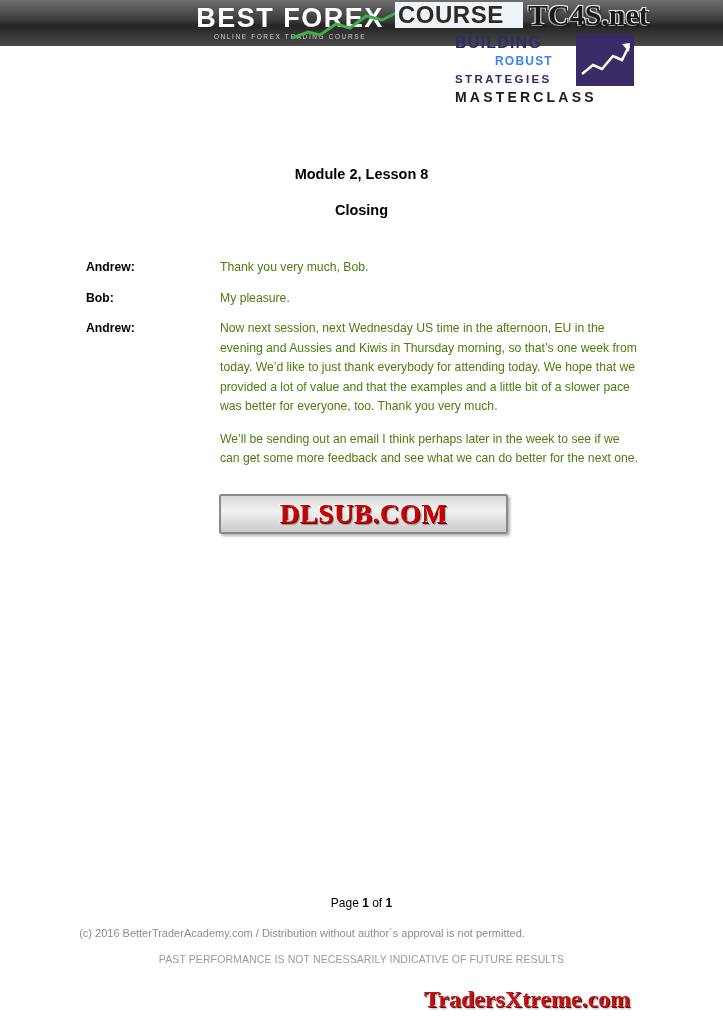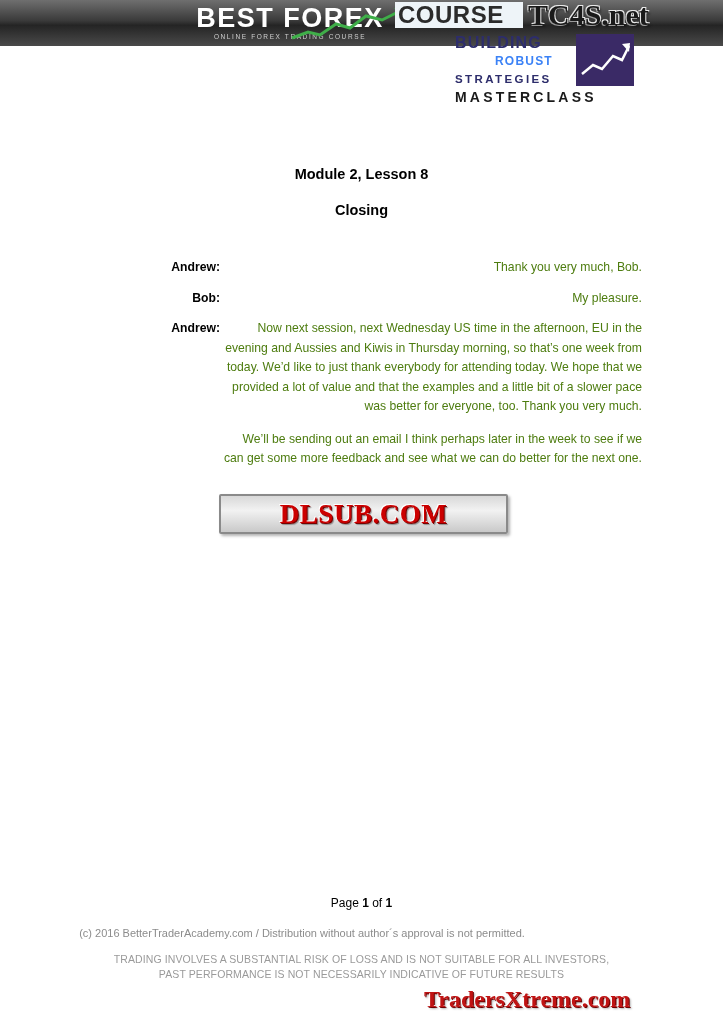--- a/index.html
+++ b/index.html
@@ -169,21 +169,20 @@
   .transcript {
     position: absolute;
     left: 86px;
     top: 258px;
     width: 556px;
   }
   .turn {
     position: relative;
     display: flex;
     margin-bottom: 11px;
-    text-align: right;
   }
   .speaker {
     width: 134px;
     flex: 0 0 134px;
     font-weight: bold;
     font-size: 12.2px;
     line-height: 19px;
     color: #000;
   }
   .speech {
@@ -338,17 +337,16 @@
   <span class="dlsub-text">DLSUB.COM</span>
 </div>
 
 <div class="page-number">
   <span>Page </span><b>1</b><span> of </span><b>1</b>
 </div>
 
 <div class="copyright">(c) 2016 BetterTraderAcademy.com / Distribution without author´s approval is not permitted.</div>
 
 <div class="disclaimer">
-  <div>TRADING INVOLVES A SUBSTANTIAL RISK OF LOSS AND IS NOT SUITABLE FOR ALL INVESTORS,</div>
   <div>PAST PERFORMANCE IS NOT NECESSARILY INDICATIVE OF FUTURE RESULTS</div>
 </div>
 
 <div class="tx-watermark">TradersXtreme.com</div>
 
 </body></html>

